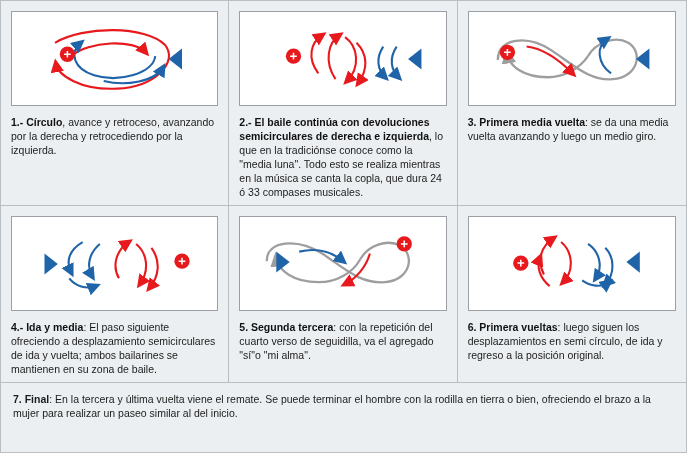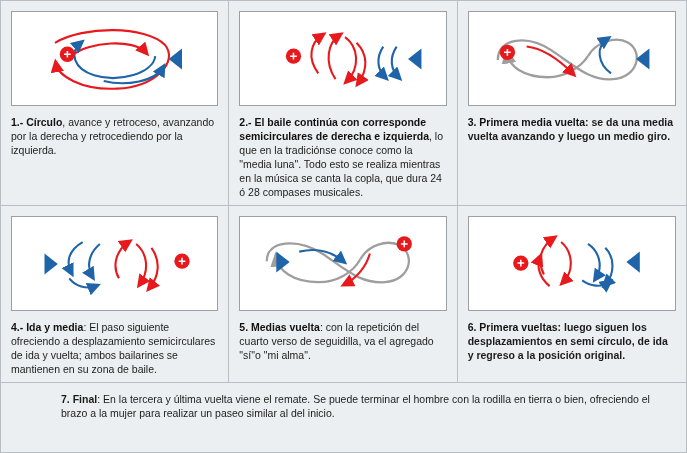--- a/index.html
+++ b/index.html
@@ -20,21 +20,21 @@
     display:grid;
     grid-template-columns:1fr 1fr 1fr;
     grid-template-rows:auto auto;
   }
   .cell{
     box-sizing:border-box;
     padding:10px 10px 6px 10px;
     border-right:1px solid #b9bec2;
     border-bottom:1px solid #b9bec2;
   }
-  .cell.last-col{border-right:none;font-weight:bold;}
+  .cell.last-col{border-right:none;}
   .cell.row2{border-bottom:1px solid #b9bec2;}
   .figbox{
     background:#ffffff;
     border:1px solid #9aa0a5;
     width:100%;
     height:95px;
     box-sizing:border-box;
     overflow:hidden;
   }
   .cell.wide .figbox{height:95px;}
@@ -45,21 +45,20 @@
     color:#1b1b1b;
   }
   .caption b{color:#111;}
   .footer{
     box-sizing:border-box;
     padding:9px 12px 10px 12px;
     font-size:10.5px;
     line-height:14px;
     color:#1b1b1b;
     background:#eceff1;
-    margin-left:48px;
   }
   svg{display:block;}
 </style>
 </head>
 <body>
 
 <div class="sheet">
   <div class="grid">
 
     <div class="cell">
@@ -106,21 +105,21 @@
           <g>
             <path d="M150,34 C142,46 144,58 152,66" fill="none" stroke="#1f64a8" stroke-width="2.2" marker-end="url(#ar-blue)"></path>
             <path d="M164,34 C156,46 158,58 166,66" fill="none" stroke="#1f64a8" stroke-width="2.2" marker-end="url(#ar-blue)"></path>
           </g>
           <circle cx="56" cy="44" r="8" fill="#e8191c"></circle>
           <path d="M56,40.5 L56,47.5 M52.5,44 L59.5,44" stroke="#fff" stroke-width="1.6"></path>
           <path d="M190,36 L190,58 L176,47 z" fill="#1f64a8"></path>
         </svg>
       </div>
       <div class="caption">
-        <b><span>2.-</span> <span>El baile continúa con corresponde semicirculares de derecha e izquierda</span></b><span>, lo que en la tradiciónse conoce como la "media luna". Todo esto se realiza mientras en la música se canta la copla, que dura 24 ó 28 compases musicales.</span>
+        <b><span>2.-</span> <span>El baile continúa con devoluciones semicirculares de derecha e izquierda</span></b><span>, lo que en la tradiciónse conoce como la "media luna". Todo esto se realiza mientras en la música se canta la copla, que dura 24 ó 33 compases musicales.</span>
       </div>
     </div>
 
     <div class="cell last-col">
       <div class="figbox">
         <svg viewBox="0 0 215 95" width="100%" height="95">
           <path d="M30,48 C30,24 62,22 86,38 C110,54 126,70 150,68 C176,66 182,40 166,30 C152,22 132,30 124,44" fill="none" stroke="#9e9e9e" stroke-width="2.4"></path>
           <path d="M124,44 C116,56 100,66 82,66 C56,66 42,54 40,42" fill="none" stroke="#9e9e9e" stroke-width="2.4" marker-end="url(#ar-gray)"></path>
           <path d="M60,34 C78,36 96,50 108,62" fill="none" stroke="#e8191c" stroke-width="2.2" marker-end="url(#ar-red)"></path>
           <path d="M148,62 C134,52 132,34 144,26" fill="none" stroke="#1f64a8" stroke-width="2.2" marker-end="url(#ar-blue)"></path>
@@ -163,21 +162,21 @@
           <path d="M28,44 C28,22 60,20 86,36 C110,52 126,68 152,66 C178,64 184,38 168,28 C154,20 134,28 126,42" fill="none" stroke="#9e9e9e" stroke-width="2.4"></path>
           <path d="M126,42 C118,56 102,66 82,66 C56,66 40,54 38,40" fill="none" stroke="#9e9e9e" stroke-width="2.4" marker-end="url(#ar-gray)"></path>
           <path d="M62,34 C80,30 96,34 108,44" fill="none" stroke="#1f64a8" stroke-width="2.2" marker-end="url(#ar-blue)"></path>
           <path d="M136,36 C132,50 122,62 110,68" fill="none" stroke="#e8191c" stroke-width="2.2" marker-end="url(#ar-red)"></path>
           <path d="M38,34 L38,56 L52,45 z" fill="#1f64a8"></path>
           <circle cx="172" cy="26" r="8" fill="#e8191c"></circle>
           <path d="M172,22.5 L172,29.5 M168.5,26 L175.5,26" stroke="#fff" stroke-width="1.6"></path>
         </svg>
       </div>
       <div class="caption">
-        <b><span>5.</span> <span>Medias vuelta</span></b><span>: con la repetición del cuarto verso de seguidilla, va el agregado "sí"o "mi alma".</span>
+        <b><span>5.</span> <span>Segunda tercera</span></b><span>: con la repetición del cuarto verso de seguidilla, va el agregado "sí"o "mi alma".</span>
       </div>
     </div>
 
     <div class="cell row2 last-col">
       <div class="figbox">
         <svg viewBox="0 0 215 95" width="100%" height="95">
           <g>
             <path d="M78,58 C70,42 76,28 88,20" fill="none" stroke="#e8191c" stroke-width="2.2" marker-end="url(#ar-red)"></path>
             <path d="M96,24 C108,34 110,54 98,66" fill="none" stroke="#e8191c" stroke-width="2.2" marker-end="url(#ar-red)"></path>
             <path d="M84,70 C74,62 70,50 74,40" fill="none" stroke="#e8191c" stroke-width="2.2" marker-end="url(#ar-red)"></path>

